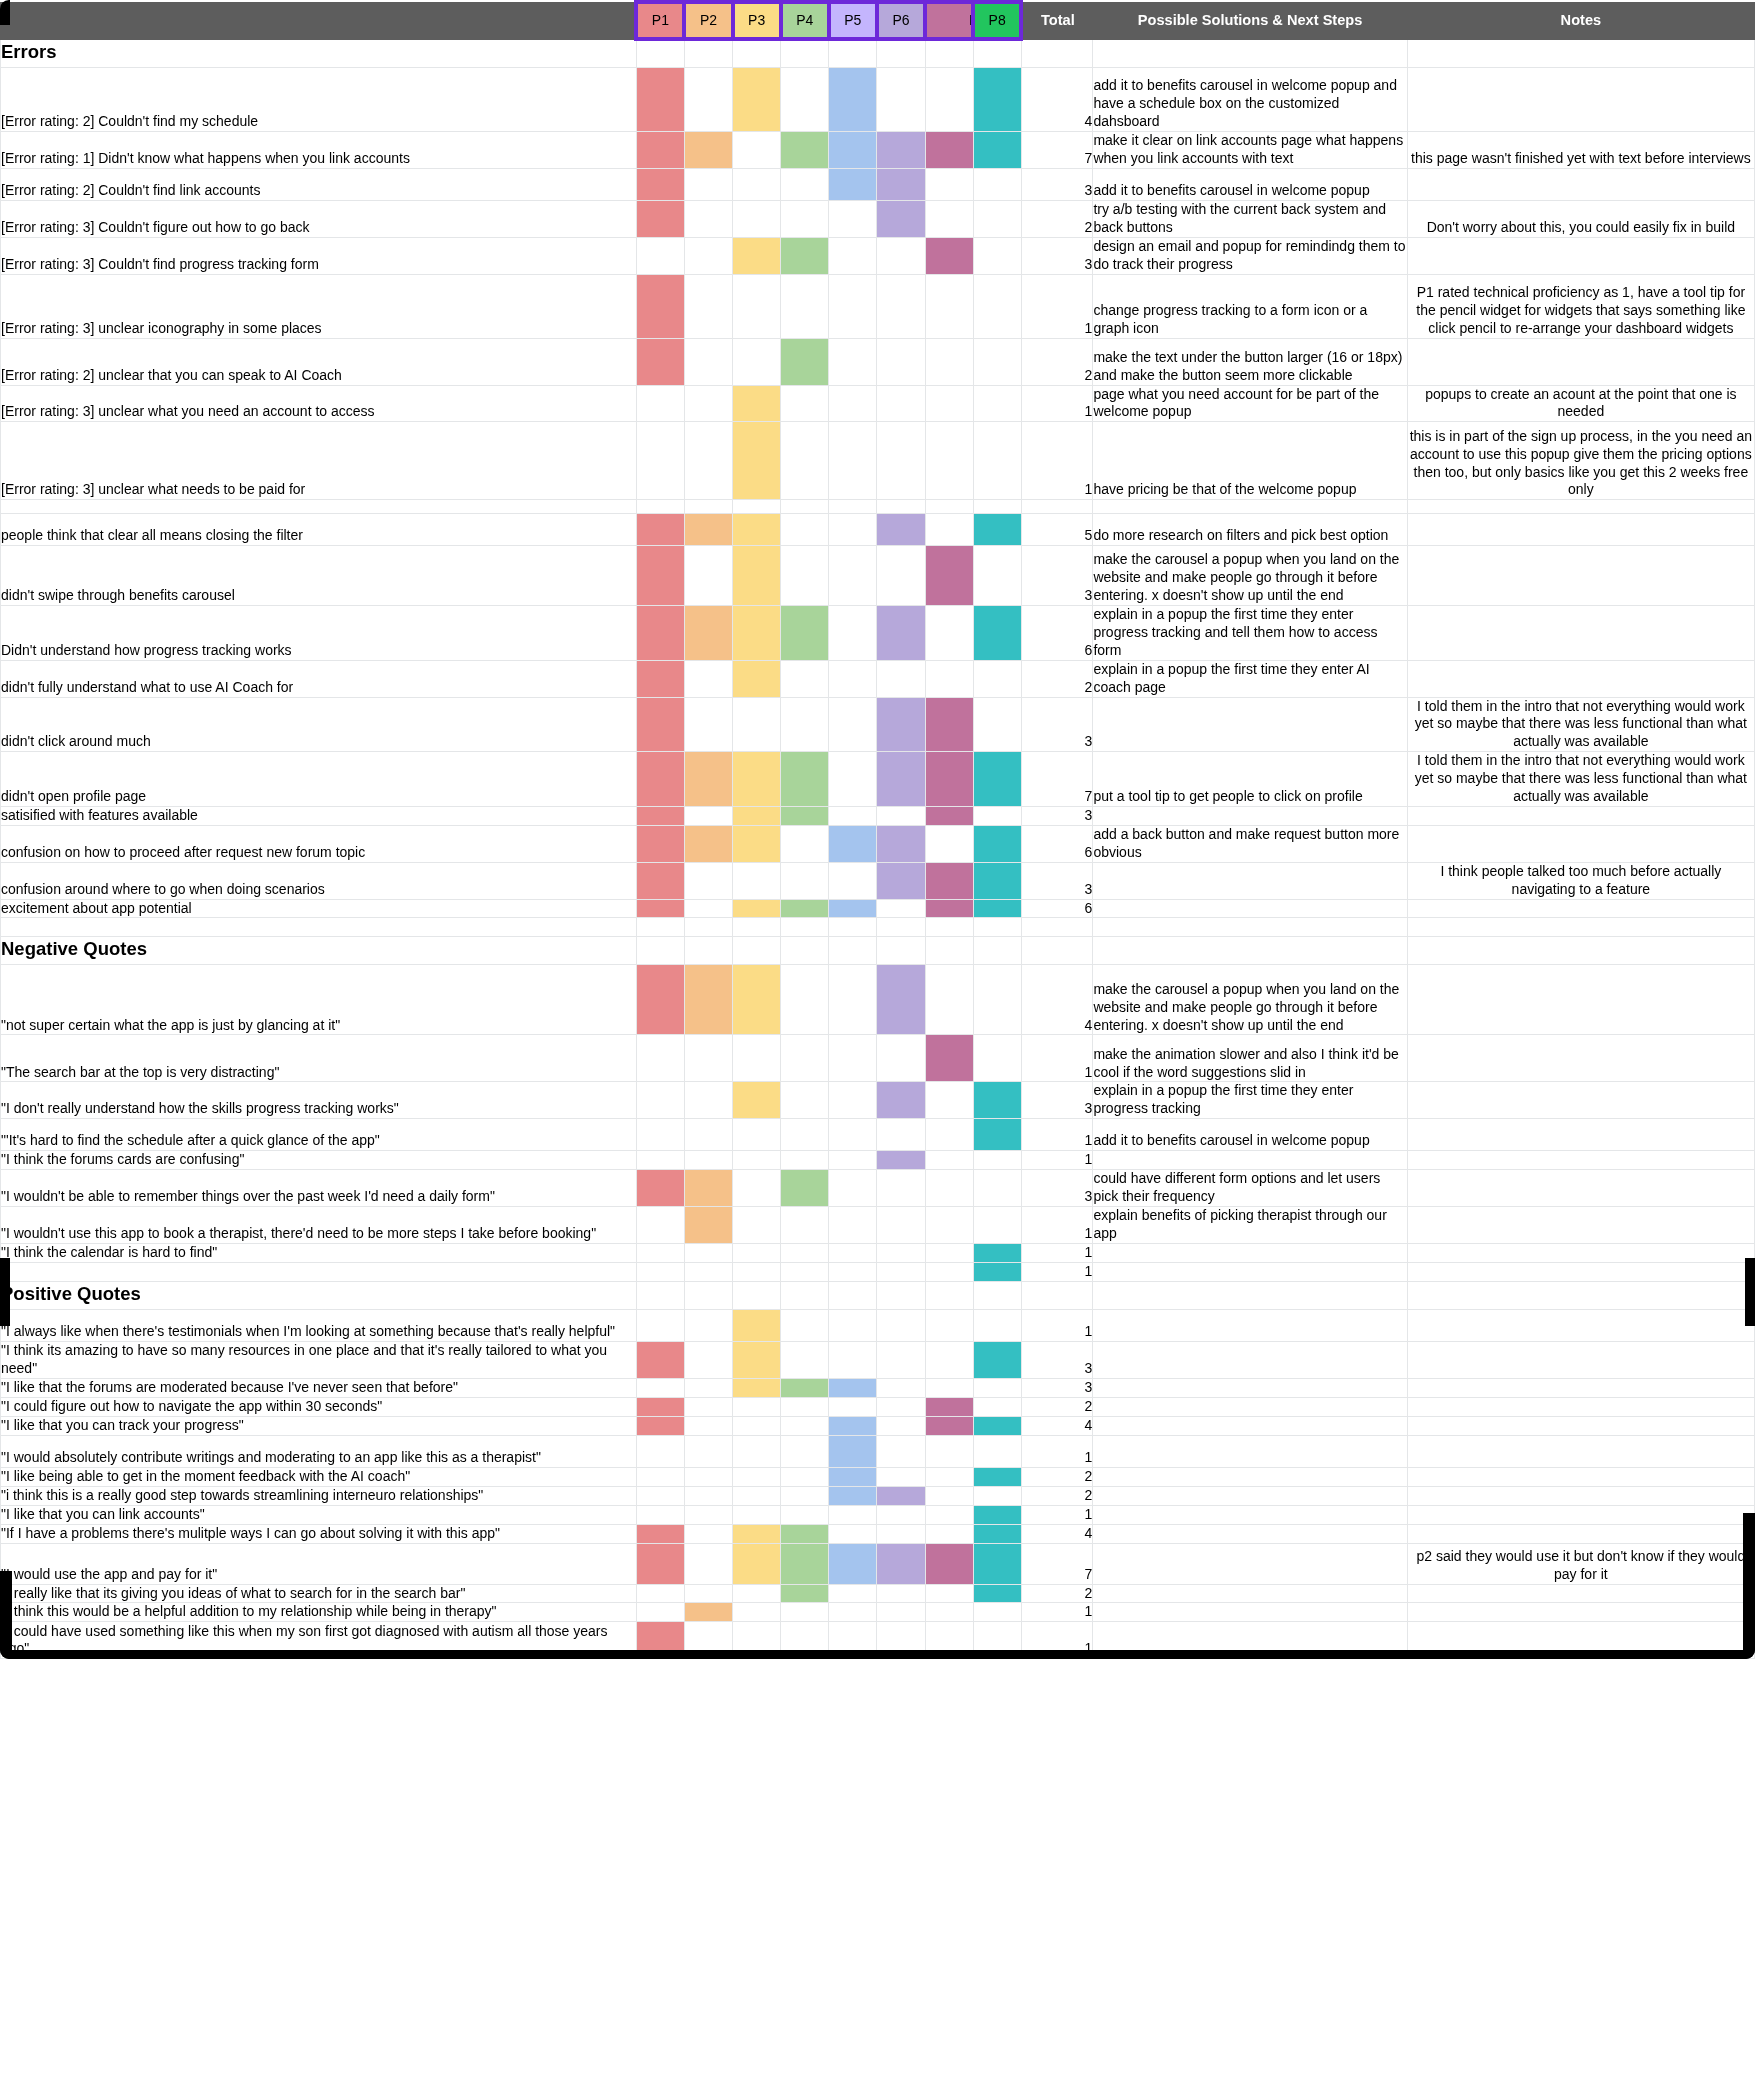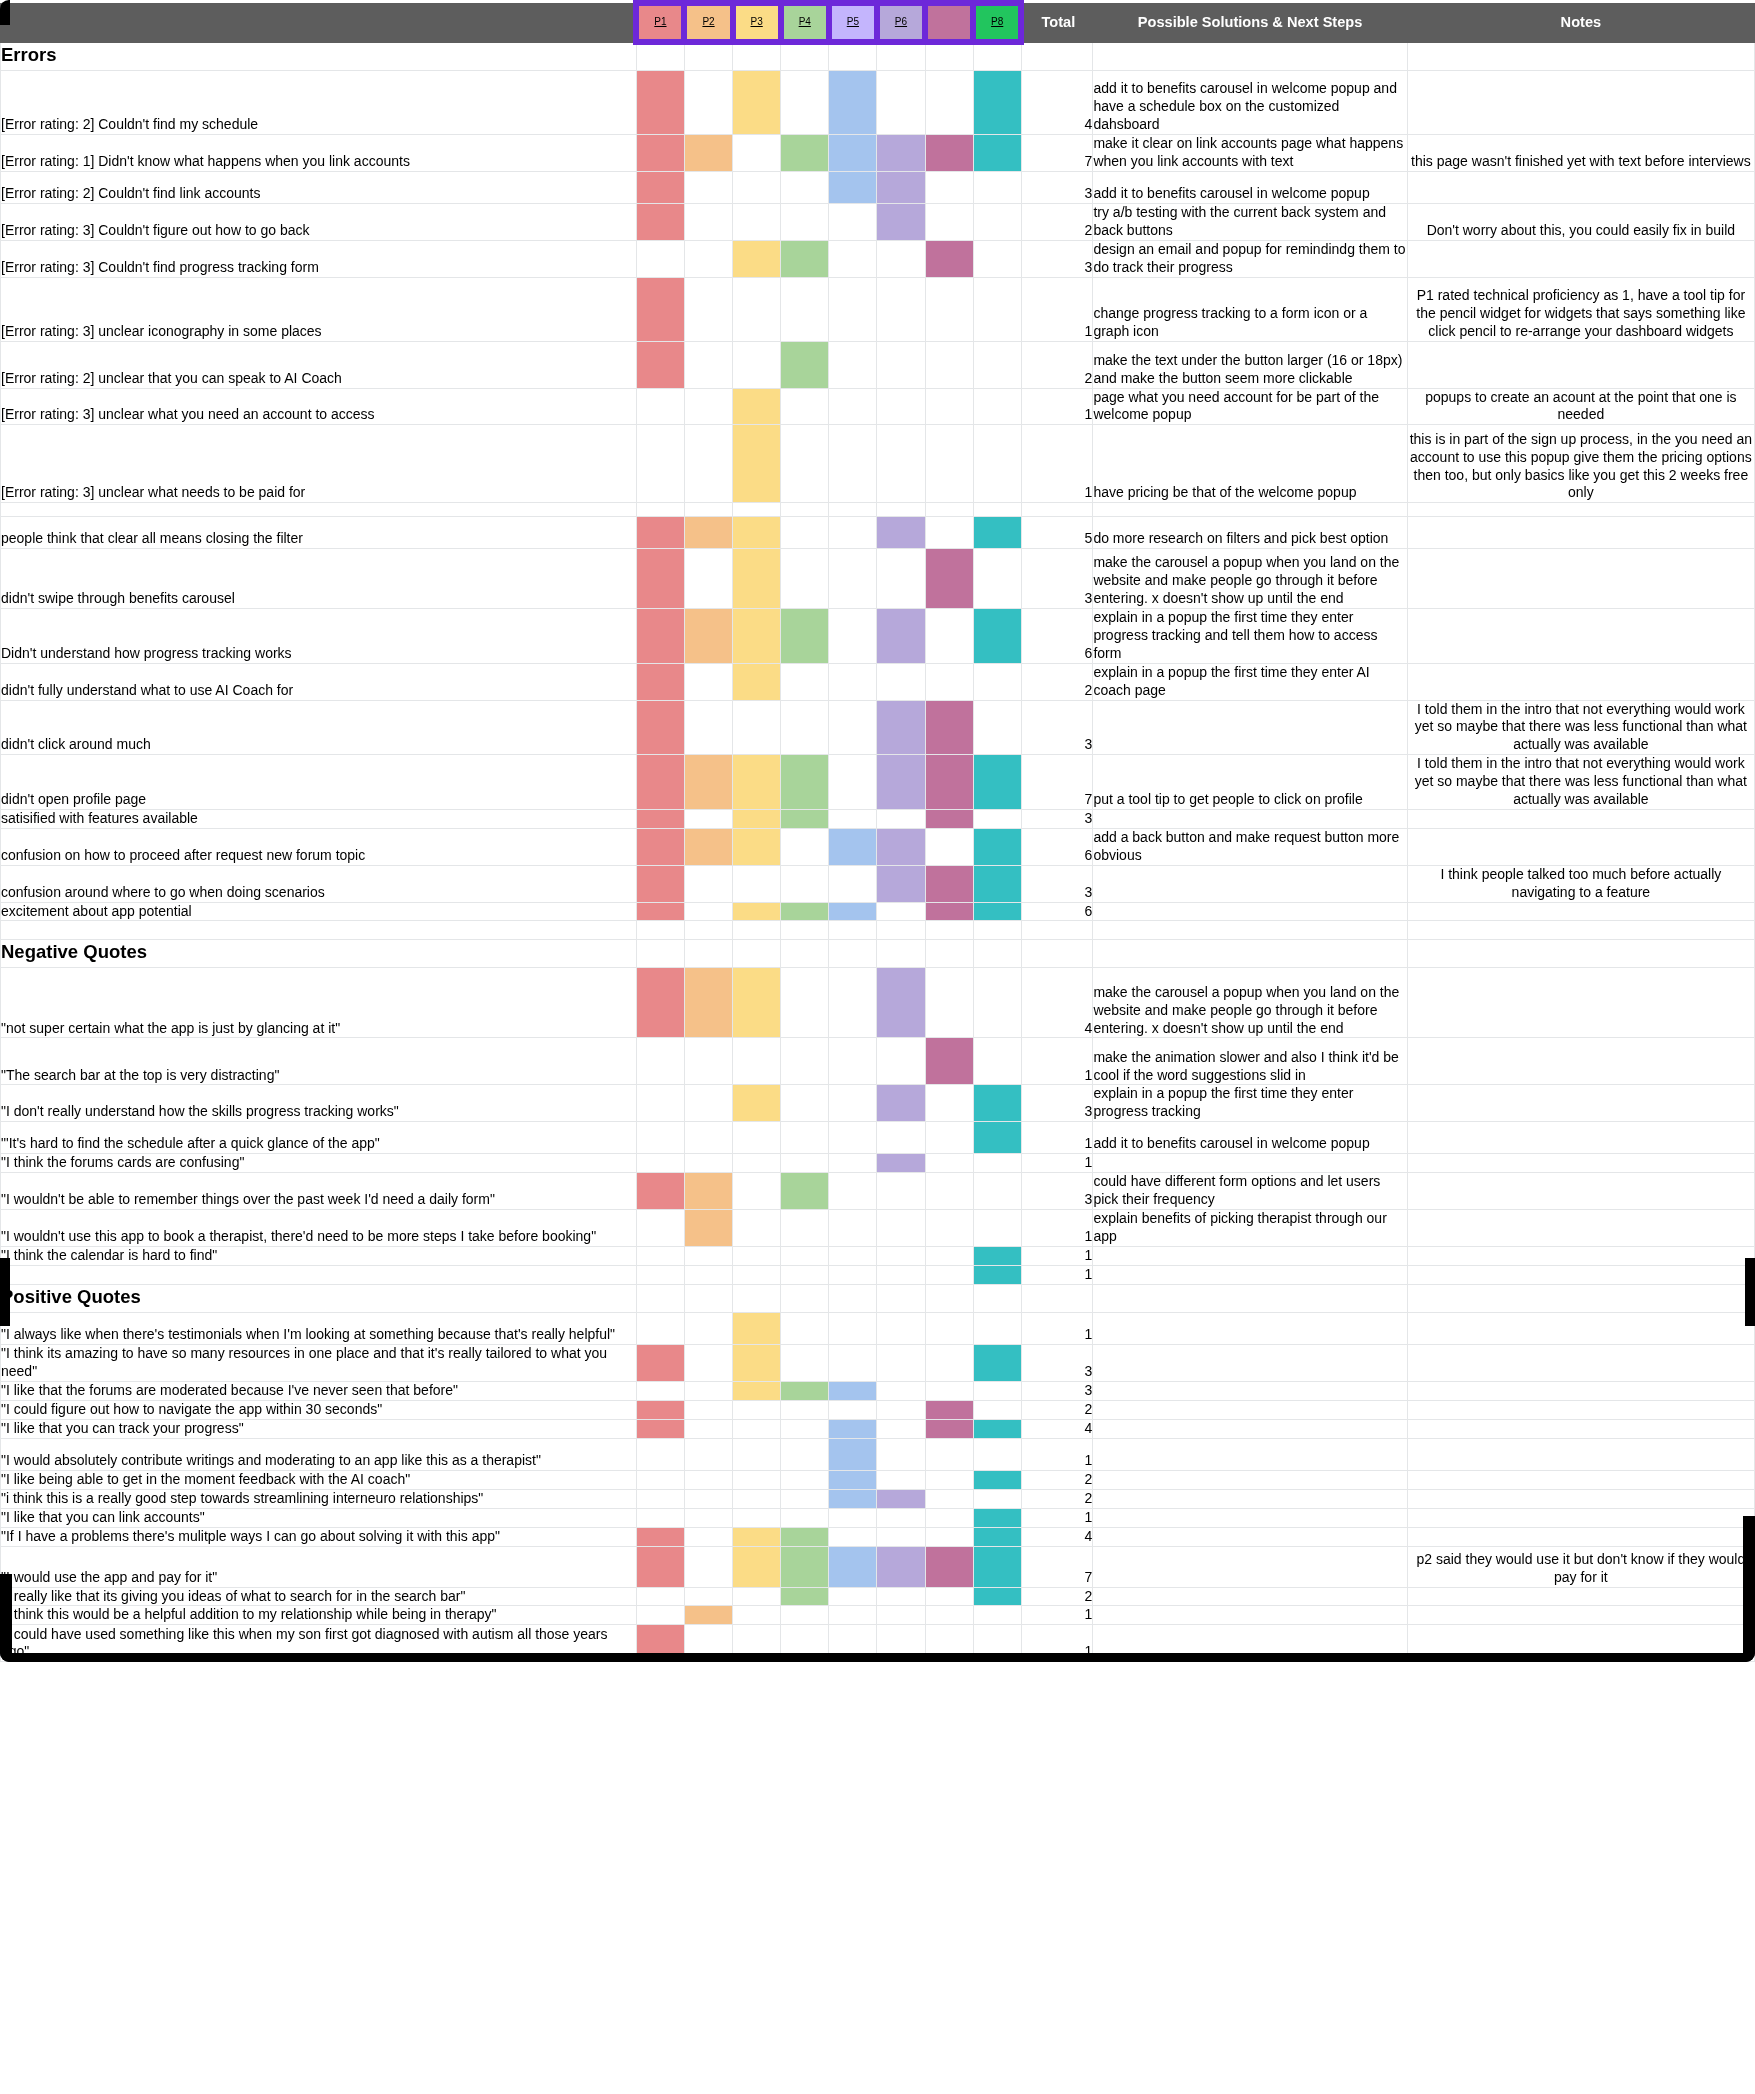--- a/index.html
+++ b/index.html
@@ -42,24 +42,23 @@
     font-size:14.6px;
     font-weight:bold;
     text-align:center;
     vertical-align:middle;
     border:1px solid #5d5d5d;
     color:#ffffff;
     background:#5d5d5d;
   }
   tr.header-row th.ph{
     color:#000000;
-    border:6px solid #6d28d9;
+    border:4px solid #6d28d9;
     font-weight:normal;
-    font-size:10px;
-    text-decoration:underline;
+    font-size:14px;
   }
   tr.header-row th.blank-head{
     background:#5d5d5d;
     border:1px solid #5d5d5d;
   }
 
   
   td.label{
     padding:2px 2.9px 2.9px 3.9px;
     text-align:left;

